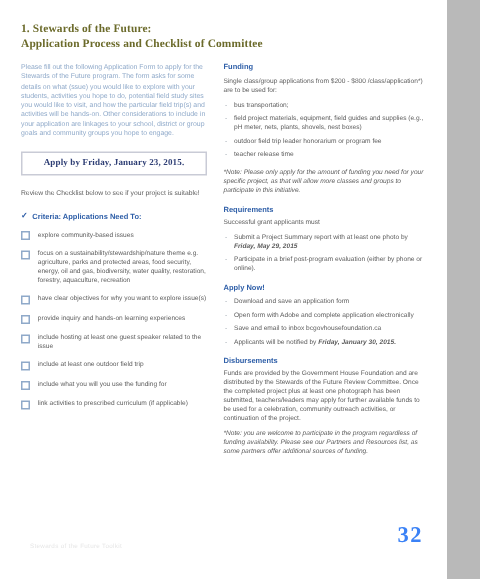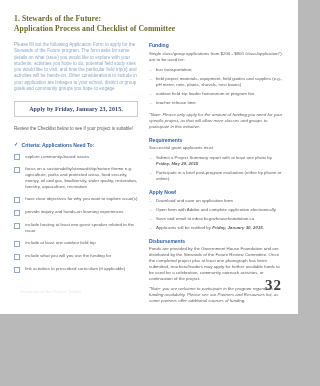--- a/index.html
+++ b/index.html
@@ -1,18 +1,18 @@
 <!DOCTYPE html>
 <html><head>
 <meta charset="utf-8">
 <style>
   html,body{margin:0;padding:0;background:#b9b9b9;}
   body{font-family:"Liberation Sans",sans-serif;}
   .page{
-    position:relative;width:298px;height:314px;background:#ffffff;
+    position:relative;width:298px;height:386px;background:#ffffff;
     box-sizing:border-box;overflow:hidden;
   }
   .sheet{
     position:absolute;left:14px;top:14px;width:270px;height:358px;
     box-sizing:border-box;
   }
   .title{
     font-family:"Liberation Serif",serif;
     font-weight:bold;color:#6b6a2a;font-size:7.6px;line-height:10px;
     letter-spacing:.1px;margin:0 0 8px 0;
@@ -55,21 +55,21 @@
     content:"-";position:absolute;left:1px;top:0;color:#9aa3ad;
   }
   .note{
     color:#5d5d5d;font-size:4.4px;line-height:6px;font-style:italic;
     margin:0 0 7px 0;
   }
   .bold-i{font-weight:bold;font-style:italic;}
   .blk{margin-bottom:7px;}
   .pageno{
     position:absolute;right:16px;bottom:20px;
-    color:#404040;font-family:"Liberation Serif",serif;
+    color:#3b82f6;font-family:"Liberation Serif",serif;
     font-size:15px;font-weight:bold;letter-spacing:1px;
   }
   .footer{
     position:absolute;left:20px;bottom:20px;
     color:#e6e6e6;font-size:4.2px;letter-spacing:.2px;
   }
 </style>
 </head>
 <body>
 

